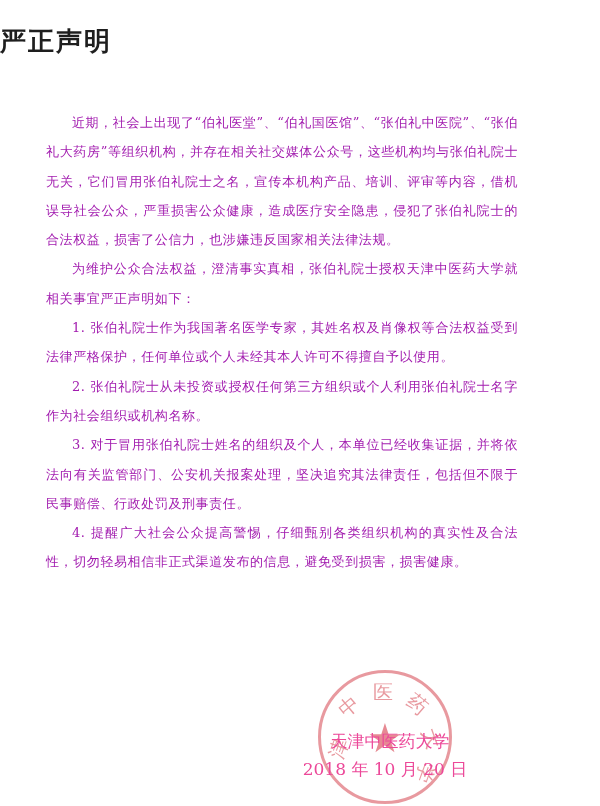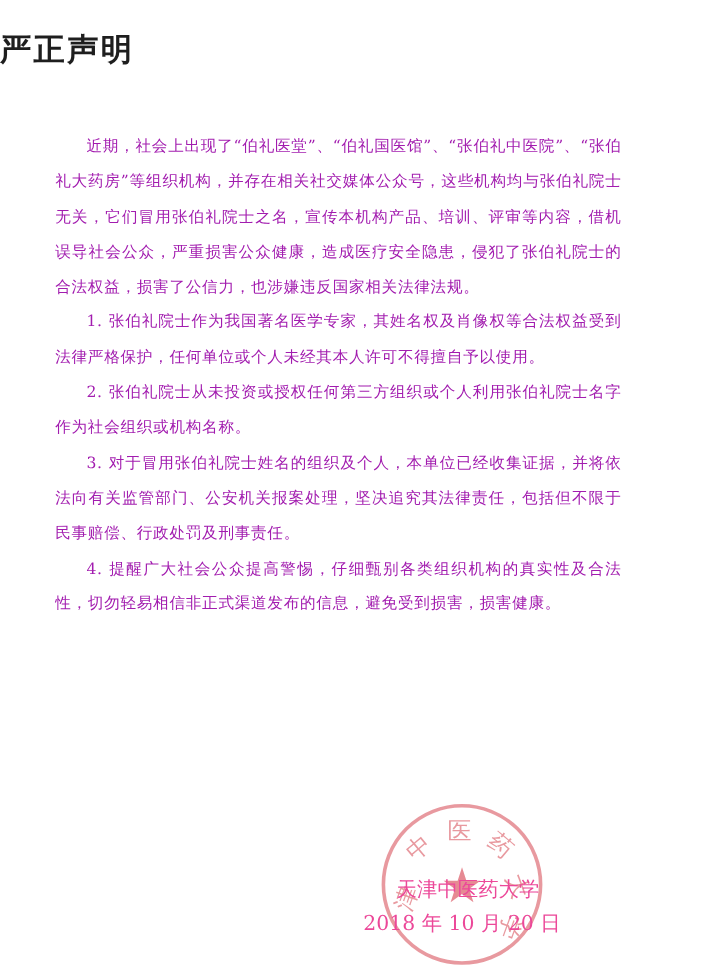--- a/index.html
+++ b/index.html
@@ -30,20 +30,21 @@
   .sign-date { top: 758px; left: 280px; width: 210px; }
 </style>
 </head>
 <body>
 
 <div>
   <div class="title">严正声明</div>
 
   <div class="body-text">
     <p class="para">近期，社会上出现了“伯礼医堂”、“伯礼国医馆”、“张伯礼中医院”、“张伯礼大药房”等组织机构，并存在相关社交媒体公众号，这些机构均与张伯礼院士无关，它们冒用张伯礼院士之名，宣传本机构产品、培训、评审等内容，借机误导社会公众，严重损害公众健康，造成医疗安全隐患，侵犯了张伯礼院士的合法权益，损害了公信力，也涉嫌违反国家相关法律法规。</p>
+    <p class="para">为维护公众合法权益，澄清事实真相，张伯礼院士授权天津中医药大学就相关事宜严正声明如下：</p>
     <p class="para">1. 张伯礼院士作为我国著名医学专家，其姓名权及肖像权等合法权益受到法律严格保护，任何单位或个人未经其本人许可不得擅自予以使用。</p>
     <p class="para">2. 张伯礼院士从未投资或授权任何第三方组织或个人利用张伯礼院士名字作为社会组织或机构名称。</p>
     <p class="para">3. 对于冒用张伯礼院士姓名的组织及个人，本单位已经收集证据，并将依法向有关监管部门、公安机关报案处理，坚决追究其法律责任，包括但不限于民事赔偿、行政处罚及刑事责任。</p>
     <p class="para">4. 提醒广大社会公众提高警惕，仔细甄别各类组织机构的真实性及合法性，切勿轻易相信非正式渠道发布的信息，避免受到损害，损害健康。</p>
   </div>
 
   <div class="stamp">
     <span class="stamp-char" style="left:8px; top:62px; transform:rotate(-70deg);">津</span>
     <span class="stamp-char" style="left:18px; top:20px; transform:rotate(-40deg);">中</span>
     <span class="stamp-char" style="left:52px; top:6px;">医</span>

